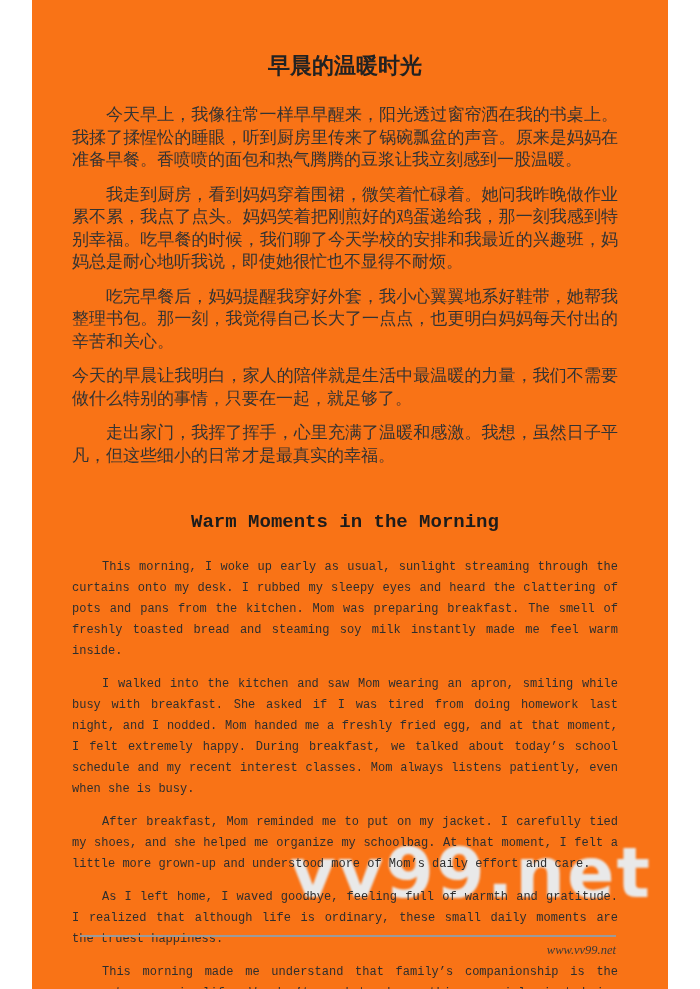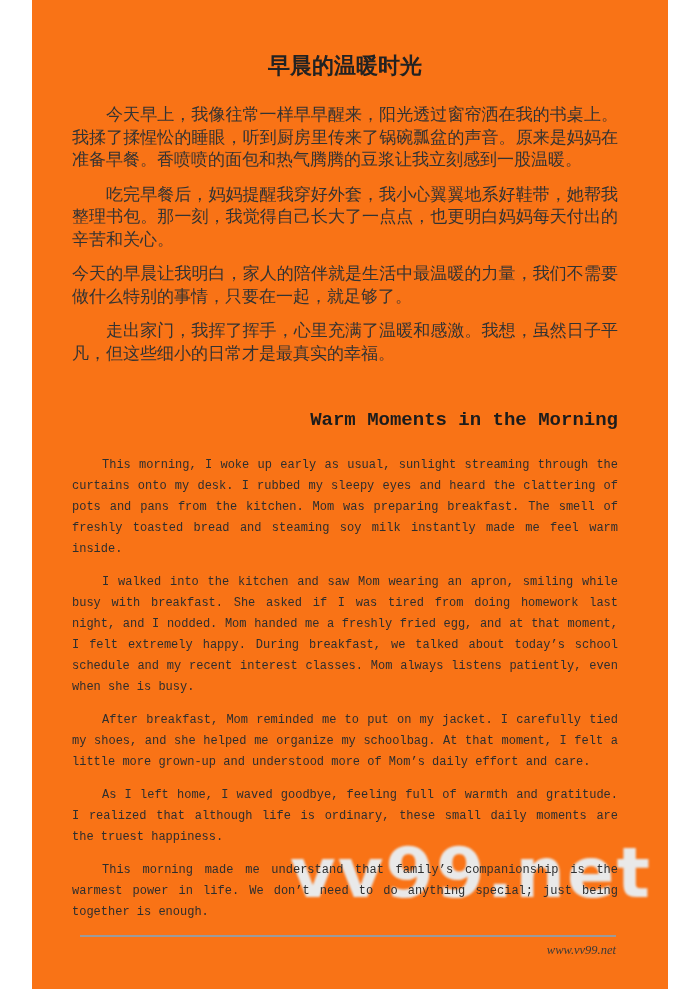--- a/index.html
+++ b/index.html
@@ -35,21 +35,21 @@
     color:#333;
     margin:0 0 12px 0;
   }
   .cn-para.flush{ text-indent:0; }
   
   .en-title{
     font-family:"Liberation Mono","DejaVu Sans Mono",monospace;
     font-size:19px;
     line-height:30px;
     font-weight:bold;
-    text-align:right;
+    text-align:center;
     color:#1c1c1c;
     margin:40px 0 20px 0;
   }
   .en-para{
     font-family:"Liberation Mono","DejaVu Sans Mono",monospace;
     font-size:12px;
     line-height:21px;
     text-align:justify;
     text-indent:2.5em;
     color:#2e2e2e;
@@ -95,20 +95,21 @@
 
 <div class="page">
 
   <div class="watermark">vv99.net</div>
 
   <div class="content">
 
     <h1 class="cn-title">早晨的温暖时光</h1>
 
     <p class="cn-para">今天早上，我像往常一样早早醒来，阳光透过窗帘洒在我的书桌上。我揉了揉惺忪的睡眼，听到厨房里传来了锅碗瓢盆的声音。原来是妈妈在准备早餐。香喷喷的面包和热气腾腾的豆浆让我立刻感到一股温暖。</p>
+    <p class="cn-para">我走到厨房，看到妈妈穿着围裙，微笑着忙碌着。她问我昨晚做作业累不累，我点了点头。妈妈笑着把刚煎好的鸡蛋递给我，那一刻我感到特别幸福。吃早餐的时候，我们聊了今天学校的安排和我最近的兴趣班，妈妈总是耐心地听我说，即使她很忙也不显得不耐烦。</p>
     <p class="cn-para">吃完早餐后，妈妈提醒我穿好外套，我小心翼翼地系好鞋带，她帮我整理书包。那一刻，我觉得自己长大了一点点，也更明白妈妈每天付出的辛苦和关心。</p>
     <p class="cn-para flush">今天的早晨让我明白，家人的陪伴就是生活中最温暖的力量，我们不需要做什么特别的事情，只要在一起，就足够了。</p>
     <p class="cn-para">走出家门，我挥了挥手，心里充满了温暖和感激。我想，虽然日子平凡，但这些细小的日常才是最真实的幸福。</p>
 
     <h2 class="en-title">Warm Moments in the Morning</h2>
 
     <p class="en-para">This morning, I woke up early as usual, sunlight streaming through the curtains onto my desk. I rubbed my sleepy eyes and heard the clattering of pots and pans from the kitchen. Mom was preparing breakfast. The smell of freshly toasted bread and steaming soy milk instantly made me feel warm inside.</p>
     <p class="en-para">I walked into the kitchen and saw Mom wearing an apron, smiling while busy with breakfast. She asked if I was tired from doing homework last night, and I nodded. Mom handed me a freshly fried egg, and at that moment, I felt extremely happy. During breakfast, we talked about today’s school schedule and my recent interest classes. Mom always listens patiently, even when she is busy.</p>
     <p class="en-para">After breakfast, Mom reminded me to put on my jacket. I carefully tied my shoes, and she helped me organize my schoolbag. At that moment, I felt a little more grown-up and understood more of Mom’s daily effort and care.</p>
     <p class="en-para">As I left home, I waved goodbye, feeling full of warmth and gratitude. I realized that although life is ordinary, these small daily moments are the truest happiness.</p>

